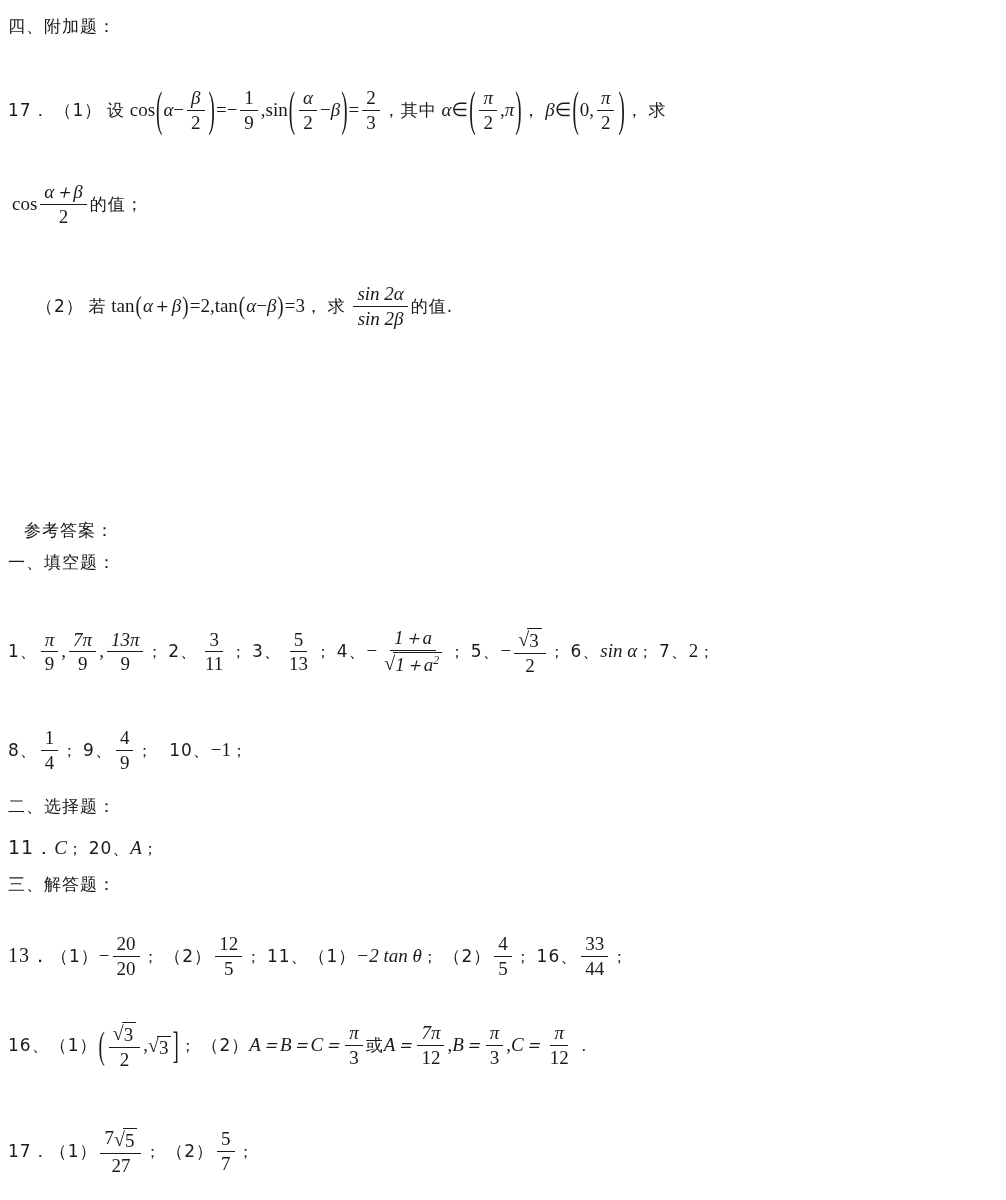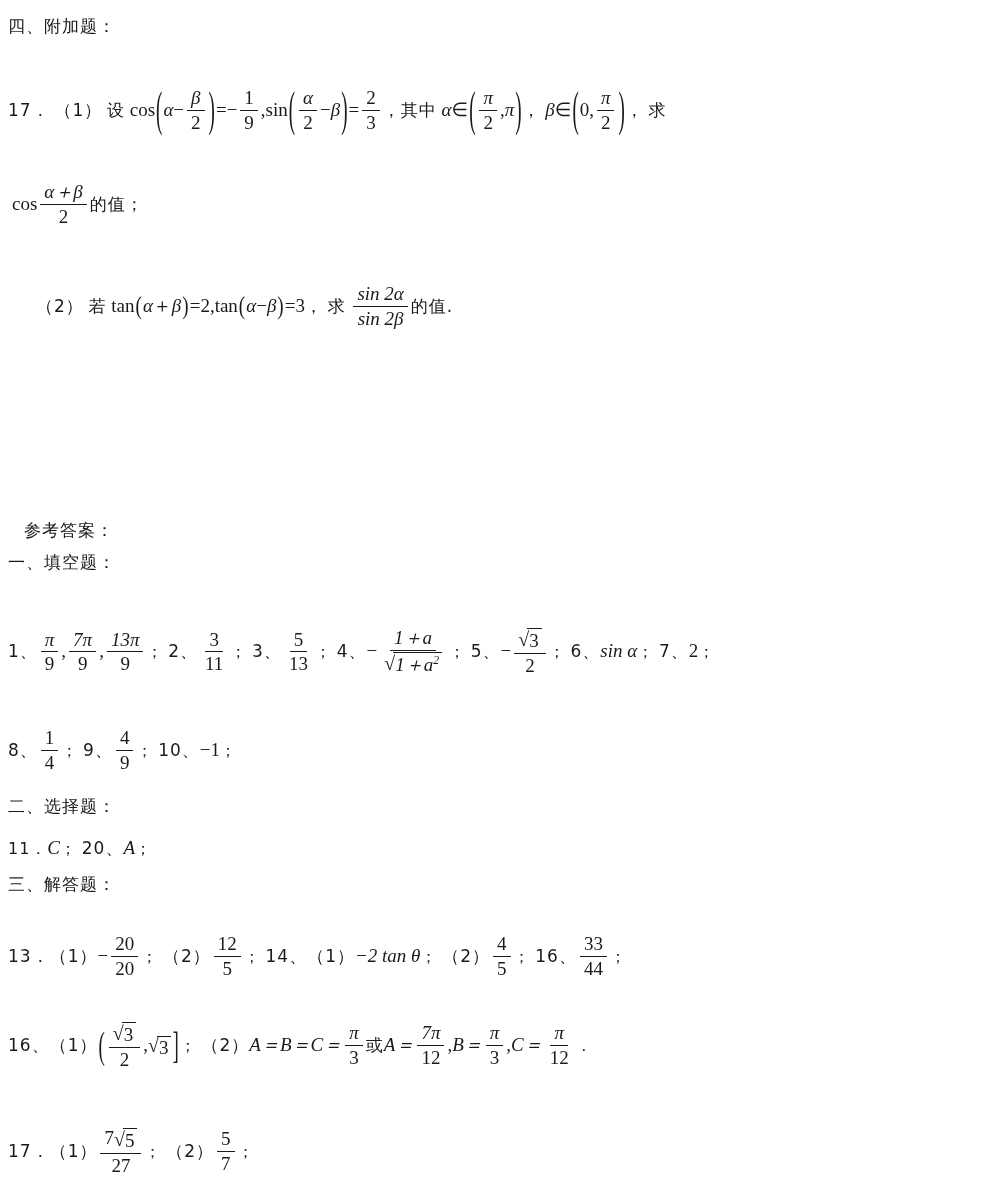--- a/index.html
+++ b/index.html
@@ -195,41 +195,41 @@
 
   <div class="line" style="left:8px; top:728px; font-size:19px;">
     <span class="cjk" style="font-size:17px;">8、</span><span class="frac up">
         <span class="num">1</span>
         <span class="den">4</span>
       </span><span class="cjk" style="font-size:16px;">；</span>
     <span class="cjk" style="font-size:17px;">9、</span><span class="frac up">
         <span class="num">4</span>
         <span class="den">9</span>
       </span><span class="cjk" style="font-size:16px;">；</span>
-    <span class="cjk" style="font-size:17px;">10、</span><span class="math up">−1</span><span class="cjk" style="font-size:16px;">；</span>
+    <span class="cjk" style="font-size:17px;margin-left:11px;">10、</span><span class="math up">−1</span><span class="cjk" style="font-size:16px;">；</span>
   </div>
 
   <div class="line cjk" style="left:8px; top:798px; font-size:17px;">二、选择题：</div>
   <div class="line" style="left:8px; top:838px; font-size:19px;">
-    <span class="cjk" style="font-size:16px;">11．</span><span class="math">C</span><span class="cjk" style="font-size:16px;">；</span>
+    <span class="cjk" style="font-size:19px;">11．</span><span class="math">C</span><span class="cjk" style="font-size:16px;">；</span>
     <span class="cjk" style="font-size:17px;">20、</span><span class="math">A</span><span class="cjk" style="font-size:16px;">；</span>
   </div>
 
   <div class="line cjk" style="left:8px; top:876px; font-size:17px;">三、解答题：</div>
 
   <div class="line" style="left:8px; top:934px; font-size:19px;">
-    <span class="cjk" style="font-size:17px;">13．</span><span class="cjk" style="font-size:17px;">（1）</span><span class="math up">−</span><span class="frac up">
+    <span class="cjk" style="font-size:20px;font-family:Liberation Serif, serif;">13．</span><span class="cjk" style="font-size:17px;">（1）</span><span class="math up">−</span><span class="frac up">
         <span class="num">20</span>
         <span class="den">20</span>
       </span><span class="cjk" style="font-size:16px;">；</span>
     <span class="cjk" style="font-size:17px;">（2）</span><span class="frac up">
         <span class="num">12</span>
         <span class="den">5</span>
       </span><span class="cjk" style="font-size:16px;">；</span>
-    <span class="cjk" style="font-size:17px;">14、</span><span class="cjk" style="font-size:17px;">（1）</span><span class="math">−2 tan θ</span><span class="cjk" style="font-size:16px;">；</span>
+    <span class="cjk" style="font-size:17px;">11、</span><span class="cjk" style="font-size:17px;">（1）</span><span class="math">−2 tan θ</span><span class="cjk" style="font-size:16px;">；</span>
     <span class="cjk" style="font-size:17px;">（2）</span><span class="frac up">
         <span class="num">4</span>
         <span class="den">5</span>
       </span><span class="cjk" style="font-size:16px;">；</span>
     <span class="cjk" style="font-size:17px;">16、</span><span class="frac up">
         <span class="num">33</span>
         <span class="den">44</span>
       </span><span class="cjk" style="font-size:16px;">；</span>
   </div>
 

